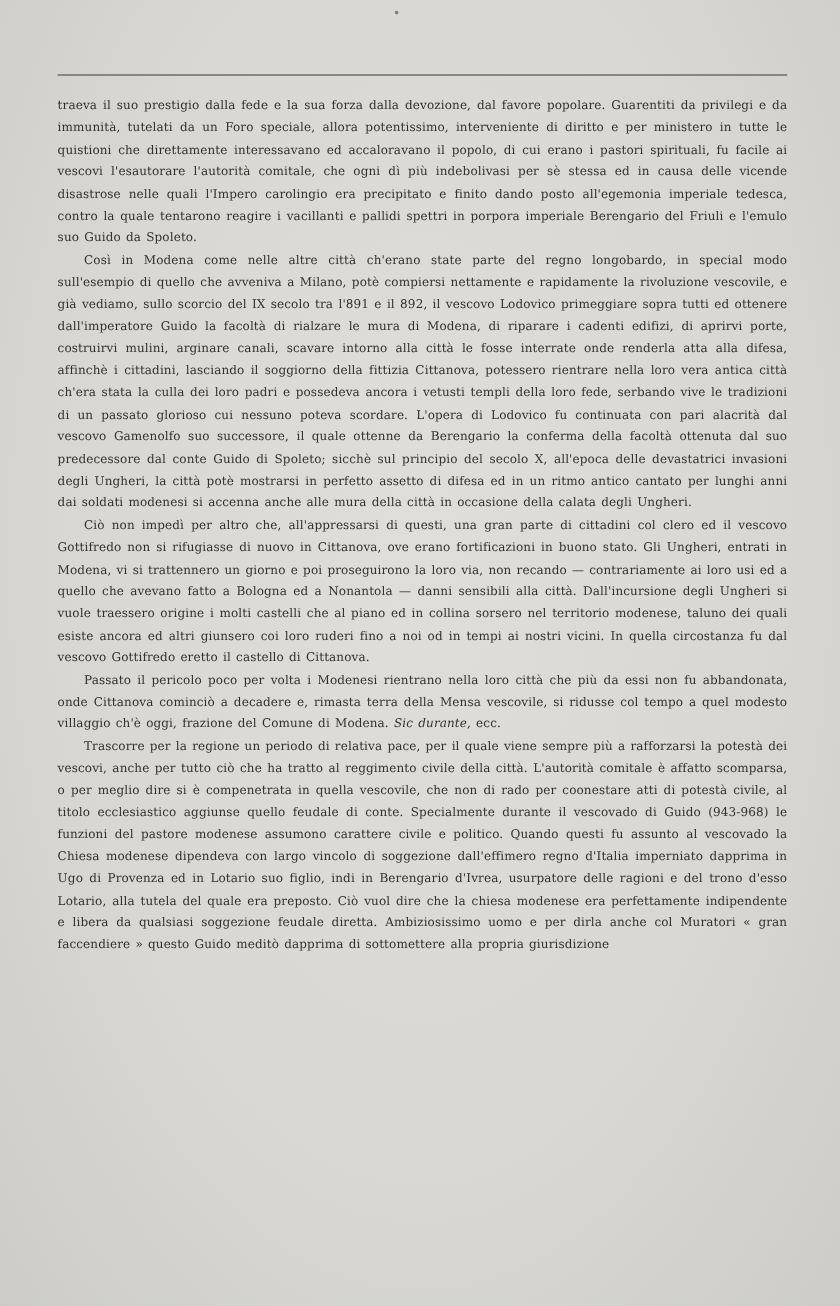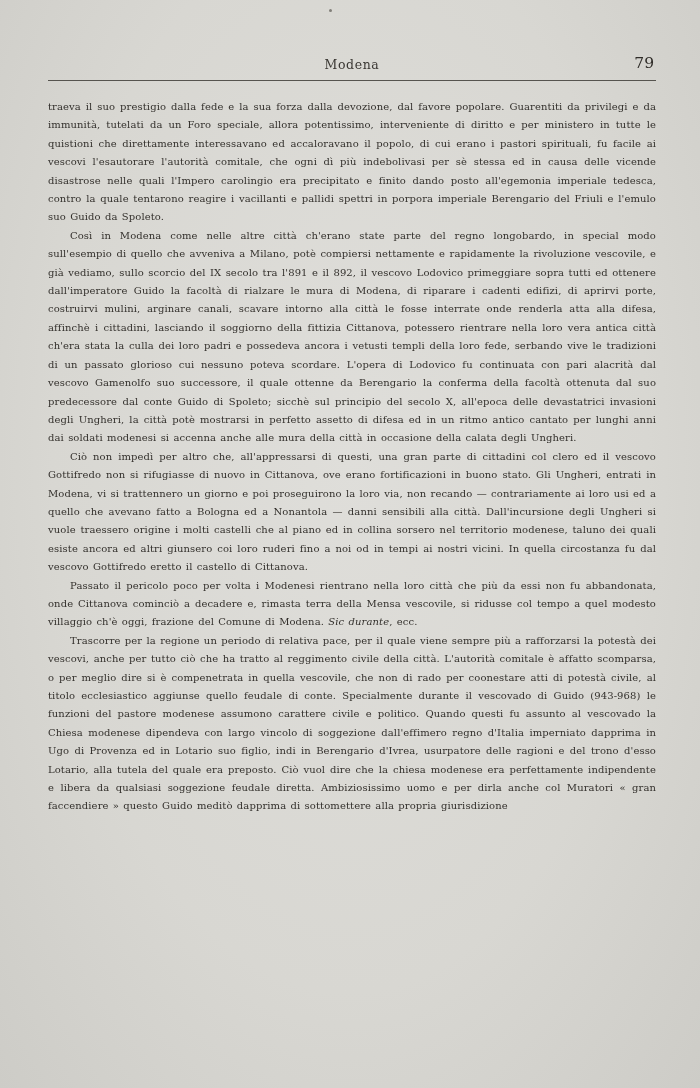--- a/index.html
+++ b/index.html
@@ -35,24 +35,20 @@
   .body-text p { margin: 0; text-indent: 22px; }
   .body-text p.first { text-indent: 0; }
   .speck { position: absolute; width: 3px; height: 3px; border-radius: 50%; background: #817f79; }
 </style>
 </head>
 <body>
 
 <div class="page">
   <div class="speck" style="left:329px;top:9px;"></div>
   <div class="content">
-    <div class="header">
-      <span class="running-head">Modena</span>
-      <span class="page-number">79</span>
-    </div>
     <div class="rule"></div>
     <div class="body-text">
       <p class="first">traeva il suo prestigio dalla fede e la sua forza dalla devozione, dal favore popolare. Guarentiti da privilegi e da immunità, tutelati da un Foro speciale, allora potentissimo, interveniente di diritto e per ministero in tutte le quistioni che direttamente interessavano ed accaloravano il popolo, di cui erano i pastori spirituali, fu facile ai vescovi l'esautorare l'autorità comitale, che ogni dì più indebolivasi per sè stessa ed in causa delle vicende disastrose nelle quali l'Impero carolingio era precipitato e finito dando posto all'egemonia imperiale tedesca, contro la quale tentarono reagire i vacillanti e pallidi spettri in porpora imperiale Berengario del Friuli e l'emulo suo Guido da Spoleto.</p>
       <p>Così in Modena come nelle altre città ch'erano state parte del regno longobardo, in special modo sull'esempio di quello che avveniva a Milano, potè compiersi nettamente e rapidamente la rivoluzione vescovile, e già vediamo, sullo scorcio del IX secolo tra l'891 e il 892, il vescovo Lodovico primeggiare sopra tutti ed ottenere dall'imperatore Guido la facoltà di rialzare le mura di Modena, di riparare i cadenti edifizi, di aprirvi porte, costruirvi mulini, arginare canali, scavare intorno alla città le fosse interrate onde renderla atta alla difesa, affinchè i cittadini, lasciando il soggiorno della fittizia Cittanova, potessero rientrare nella loro vera antica città ch'era stata la culla dei loro padri e possedeva ancora i vetusti templi della loro fede, serbando vive le tradizioni di un passato glorioso cui nessuno poteva scordare. L'opera di Lodovico fu continuata con pari alacrità dal vescovo Gamenolfo suo successore, il quale ottenne da Berengario la conferma della facoltà ottenuta dal suo predecessore dal conte Guido di Spoleto; sicchè sul principio del secolo X, all'epoca delle devastatrici invasioni degli Ungheri, la città potè mostrarsi in perfetto assetto di difesa ed in un ritmo antico cantato per lunghi anni dai soldati modenesi si accenna anche alle mura della città in occasione della calata degli Ungheri.</p>
       <p>Ciò non impedì per altro che, all'appressarsi di questi, una gran parte di cittadini col clero ed il vescovo Gottifredo non si rifugiasse di nuovo in Cittanova, ove erano fortificazioni in buono stato. Gli Ungheri, entrati in Modena, vi si trattennero un giorno e poi proseguirono la loro via, non recando — contrariamente ai loro usi ed a quello che avevano fatto a Bologna ed a Nonantola — danni sensibili alla città. Dall'incursione degli Ungheri si vuole traessero origine i molti castelli che al piano ed in collina sorsero nel territorio modenese, taluno dei quali esiste ancora ed altri giunsero coi loro ruderi fino a noi od in tempi ai nostri vicini. In quella circostanza fu dal vescovo Gottifredo eretto il castello di Cittanova.</p>
       <p><span>Passato il pericolo poco per volta i Modenesi rientrano nella loro città che più da essi non fu abbandonata, onde Cittanova cominciò a decadere e, rimasta terra della Mensa vescovile, si ridusse col tempo a quel modesto villaggio ch'è oggi, frazione del Comune di Modena. </span><i>Sic durante</i><span>, ecc.</span></p>
       <p>Trascorre per la regione un periodo di relativa pace, per il quale viene sempre più a rafforzarsi la potestà dei vescovi, anche per tutto ciò che ha tratto al reggimento civile della città. L'autorità comitale è affatto scomparsa, o per meglio dire si è compenetrata in quella vescovile, che non di rado per coonestare atti di potestà civile, al titolo ecclesiastico aggiunse quello feudale di conte. Specialmente durante il vescovado di Guido (943-968) le funzioni del pastore modenese assumono carattere civile e politico. Quando questi fu assunto al vescovado la Chiesa modenese dipendeva con largo vincolo di soggezione dall'effimero regno d'Italia imperniato dapprima in Ugo di Provenza ed in Lotario suo figlio, indi in Berengario d'Ivrea, usurpatore delle ragioni e del trono d'esso Lotario, alla tutela del quale era preposto. Ciò vuol dire che la chiesa modenese era perfettamente indipendente e libera da qualsiasi soggezione feudale diretta. Ambiziosissimo uomo e per dirla anche col Muratori « gran faccendiere » questo Guido meditò dapprima di sottomettere alla propria giurisdizione</p>
     </div>
   </div>
 </div>

